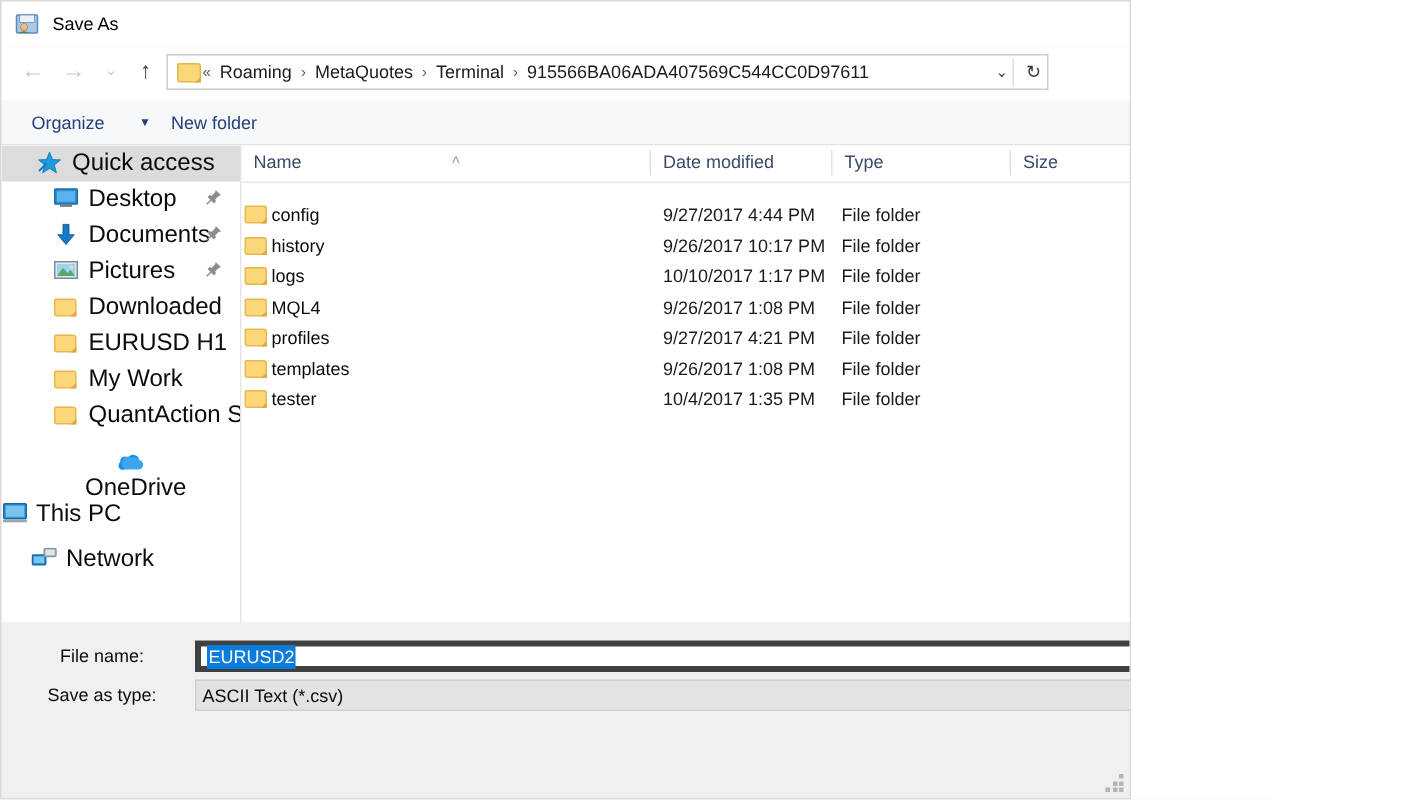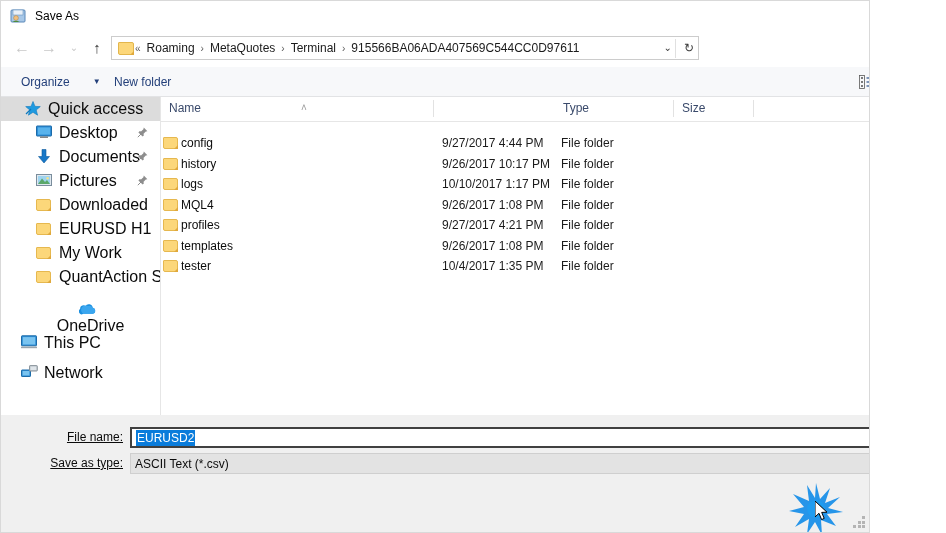--- a/index.html
+++ b/index.html
@@ -6,21 +6,21 @@
     margin: 0;
     padding: 0;
     background: #ffffff;
   }
   body {
     font-family: "Liberation Sans", sans-serif;
     -webkit-font-smoothing: antialiased;
   }
   #dialog {
     position: relative;
-    width: 870px;
+    width: 754px;
     height: 533px;
     background: #f0f0f0;
     overflow: hidden;
     border: 1px solid #d9d9d9;
     box-sizing: border-box;
   }
 
   
   .titlebar {
     position: absolute;
@@ -311,39 +311,38 @@
   .formarea {
     position: absolute;
     left: 0; top: 414px;
     width: 946px; height: 119px;
     background: #f0f0f0;
   }
   .flabel {
     position: absolute;
     font-size: 12px;
     color: #0b0b0b;
-    text-align: right;
+    text-align: center;
     width: 110px;
-    text-decoration: underline;
   }
   #lbl-filename { left: 12px; top: 15px; }
   #lbl-filetype { left: 12px; top: 41px; }
 
   .combo {
     position: absolute;
     left: 129px;
     width: 807px; height: 21px;
     box-sizing: border-box;
     background: #fff;
     display: flex;
     align-items: center;
   }
   #combo-filename {
     top: 12px;
-    border: 2px solid #404040;
+    border: 4px solid #404040;
   }
   #combo-filetype {
     top: 38px;
     border: 1px solid #cfcfcf;
     background: #e3e3e3;
   }
   .combo .val {
     font-size: 12px;
     margin-left: 4px;
     color: #0b0b0b;
@@ -515,21 +514,21 @@
         </span>
         <span>QuantAction Signal</span>
       </div>
       <div class="sb-item" style="padding-left: 20px; margin-top: 12px; flex-direction: column;">
         <span class="sb-ico"><svg width="17" height="12" viewBox="0 0 17 12">
             <path d="M4.2 10.8 h9.2 a3 3 0 0 0 0.3-5.95 A3.9 3.9 0 0 0 6.4 3.2 A3.1 3.1 0 0 0 1.2 6 a2.7 2.7 0 0 0 3 4.8 z" fill="#1a8fe0"></path>
             <path d="M4.2 10.8 h9.2 a3 3 0 0 0 0.3-5.95 A3.9 3.9 0 0 0 9 3.1 a3.6 3.6 0 0 0-4.8 7.7z" fill="#3aa6ef"></path>
           </svg></span>
         <span>OneDrive</span>
       </div>
-      <div class="sb-item" style="padding-left: 20px; margin-top: 6px;">
+      <div class="sb-item" style="margin-top: 6px; text-align: right;">
         <span class="sb-ico"><svg width="16" height="14" viewBox="0 0 16 14">
             <rect x="0.5" y="0.8" width="15" height="10" rx="0.6" fill="#2f8fd8" stroke="#1c6ba8"></rect>
             <rect x="1.8" y="2.1" width="12.4" height="7.4" fill="#7ac4f0"></rect>
             <rect x="0" y="11.6" width="16" height="1.6" fill="#9aa5ad"></rect>
           </svg></span>
         <span>This PC</span>
       </div>
       <div class="sb-item" style="padding-left: 20px; margin-top: 6px;">
         <span class="sb-ico"><svg width="17" height="14" viewBox="0 0 17 14">
             <rect x="0.5" y="5" width="9" height="6.5" rx="0.6" fill="#2f8fd8" stroke="#1c6ba8"></rect>
@@ -539,20 +538,24 @@
           </svg></span>
         <span>Network</span>
       </div>
     </div>
 
   <div class="listpane">
     <div class="colheader">
       <div class="colh" style="left:0;width:273px;">
         <span>Name</span>
         <span class="sortmark">˄</span>
+        <span class="divider"></span>
+      </div>
+      <div class="colh" style="left:273px;width:121px;">
+        <span>Date modified</span>
         <span class="divider"></span>
       </div>
       <div class="colh" style="left:394px;width:119px;">
         <span>Type</span>
         <span class="divider"></span>
       </div>
       <div class="colh" style="left:513px;width:80px;">
         <span>Size</span>
         <span class="divider"></span>
       </div>

